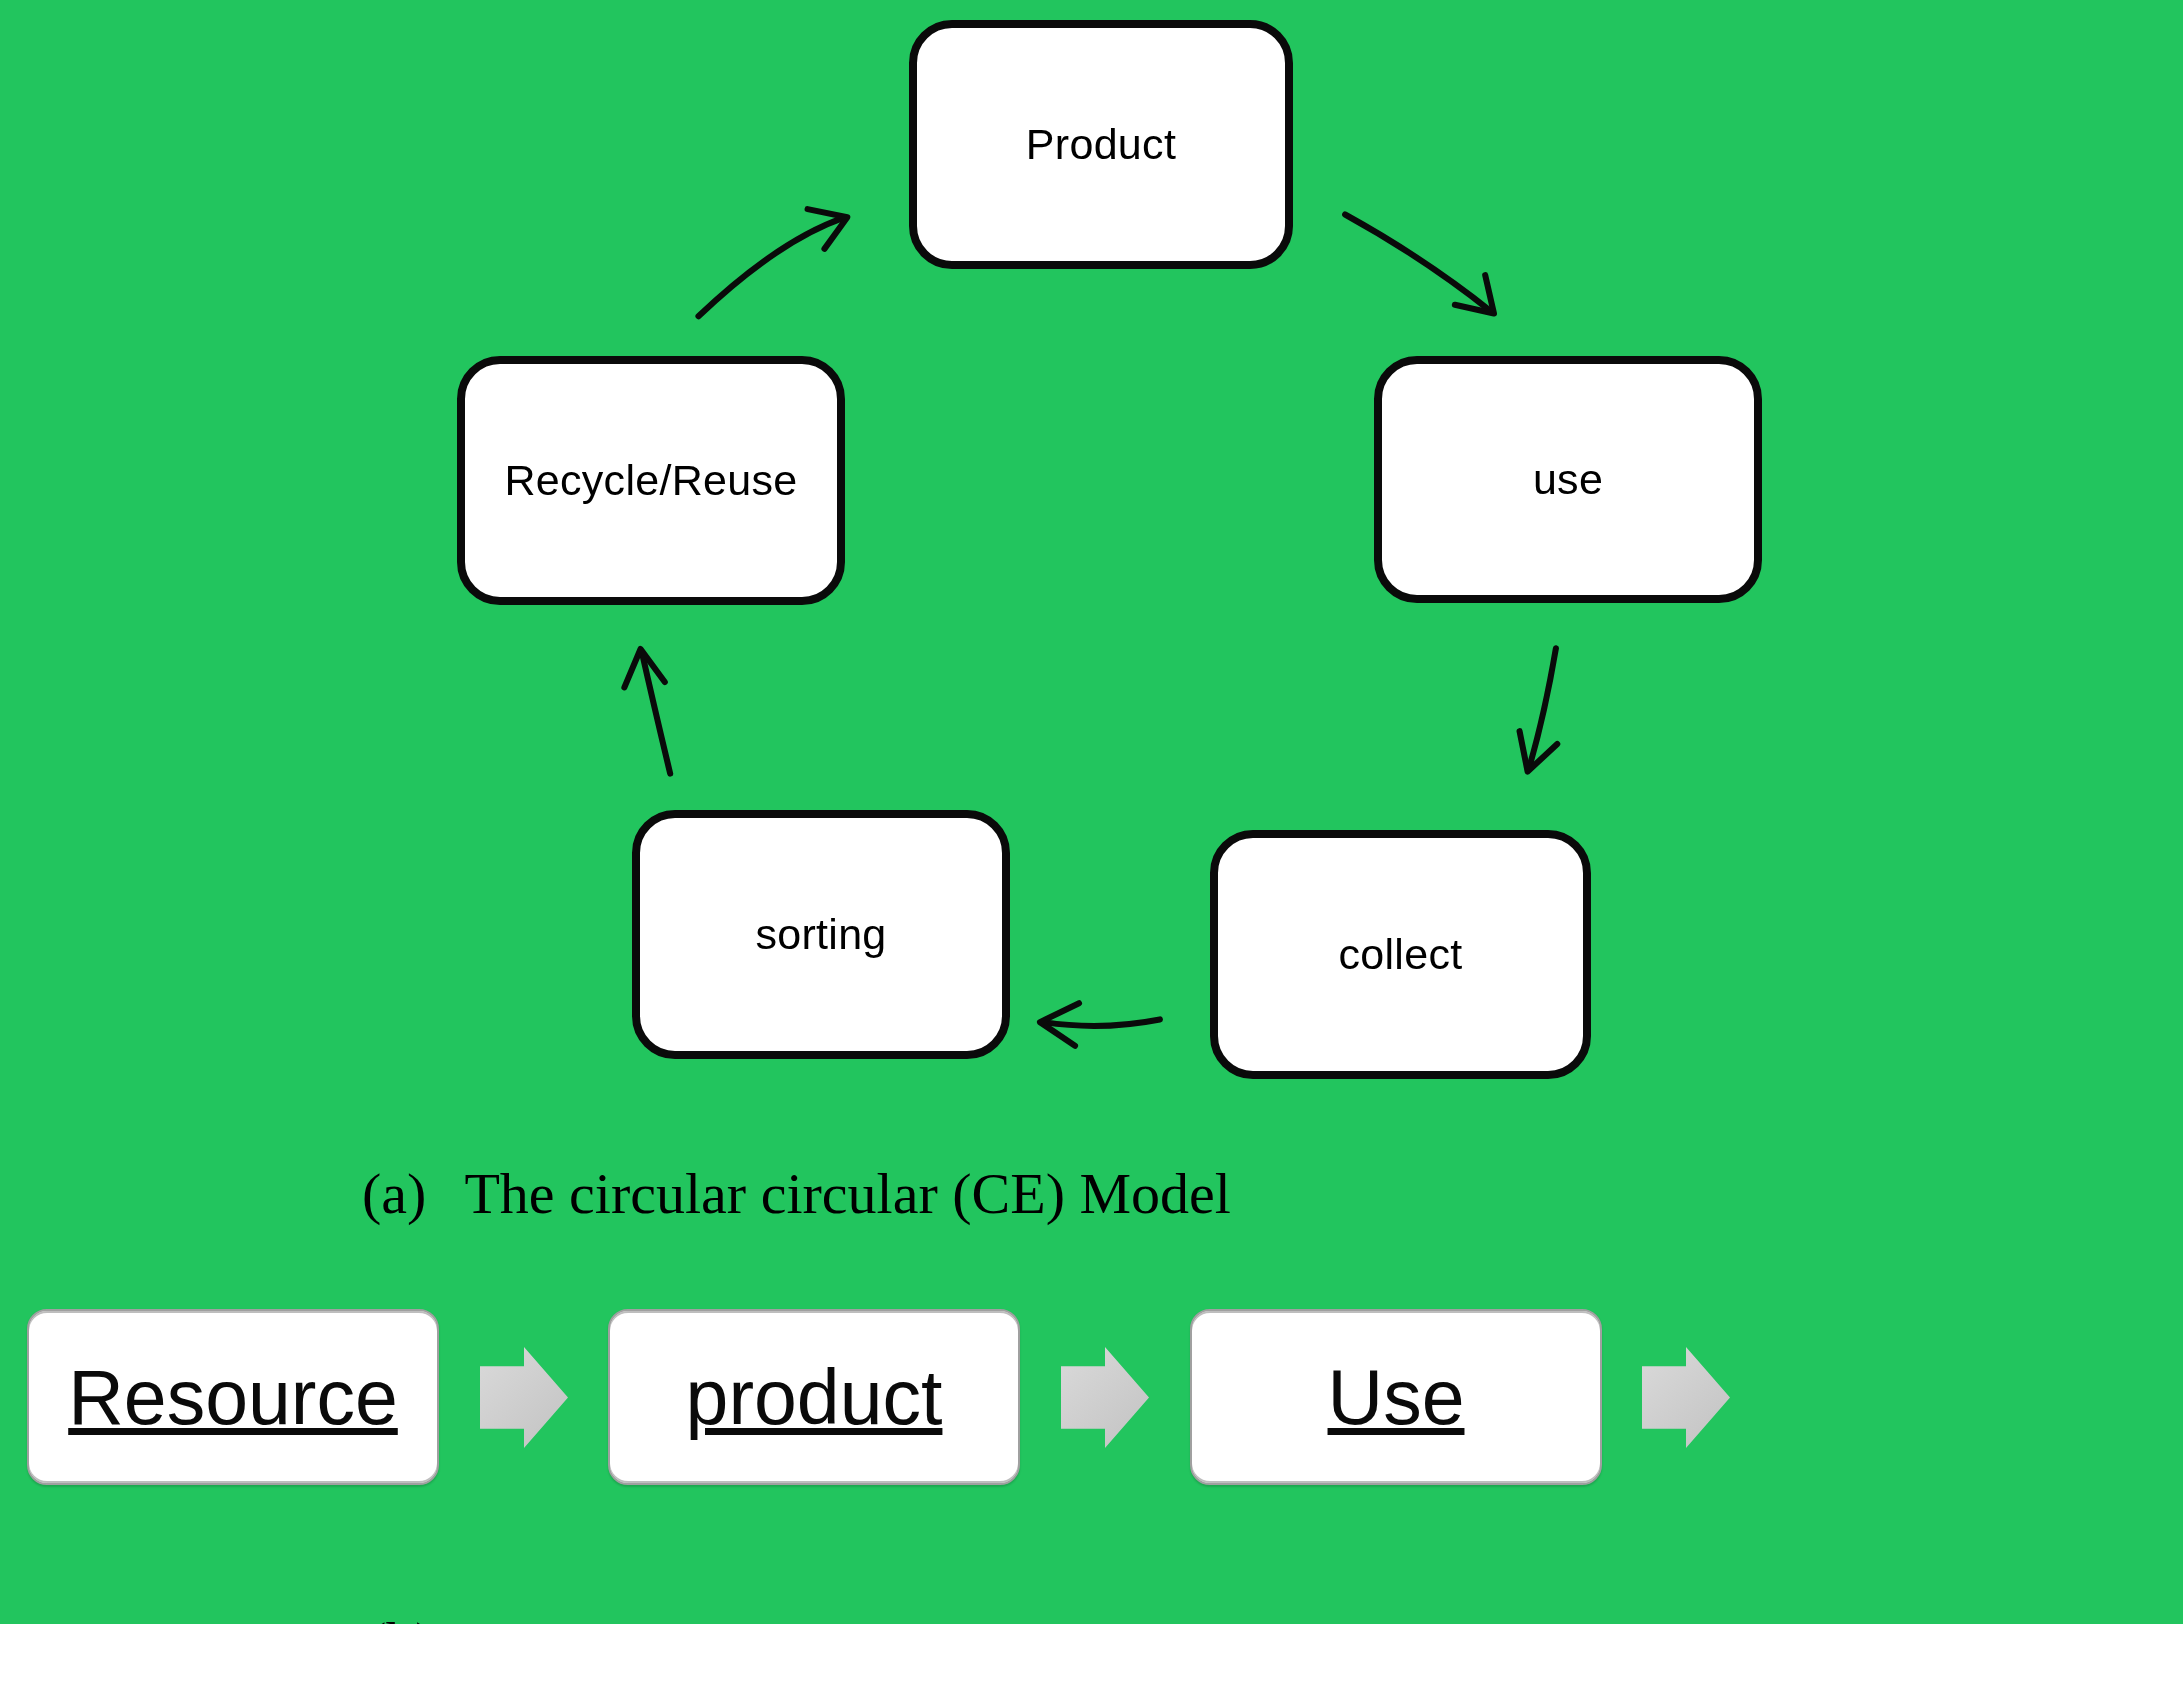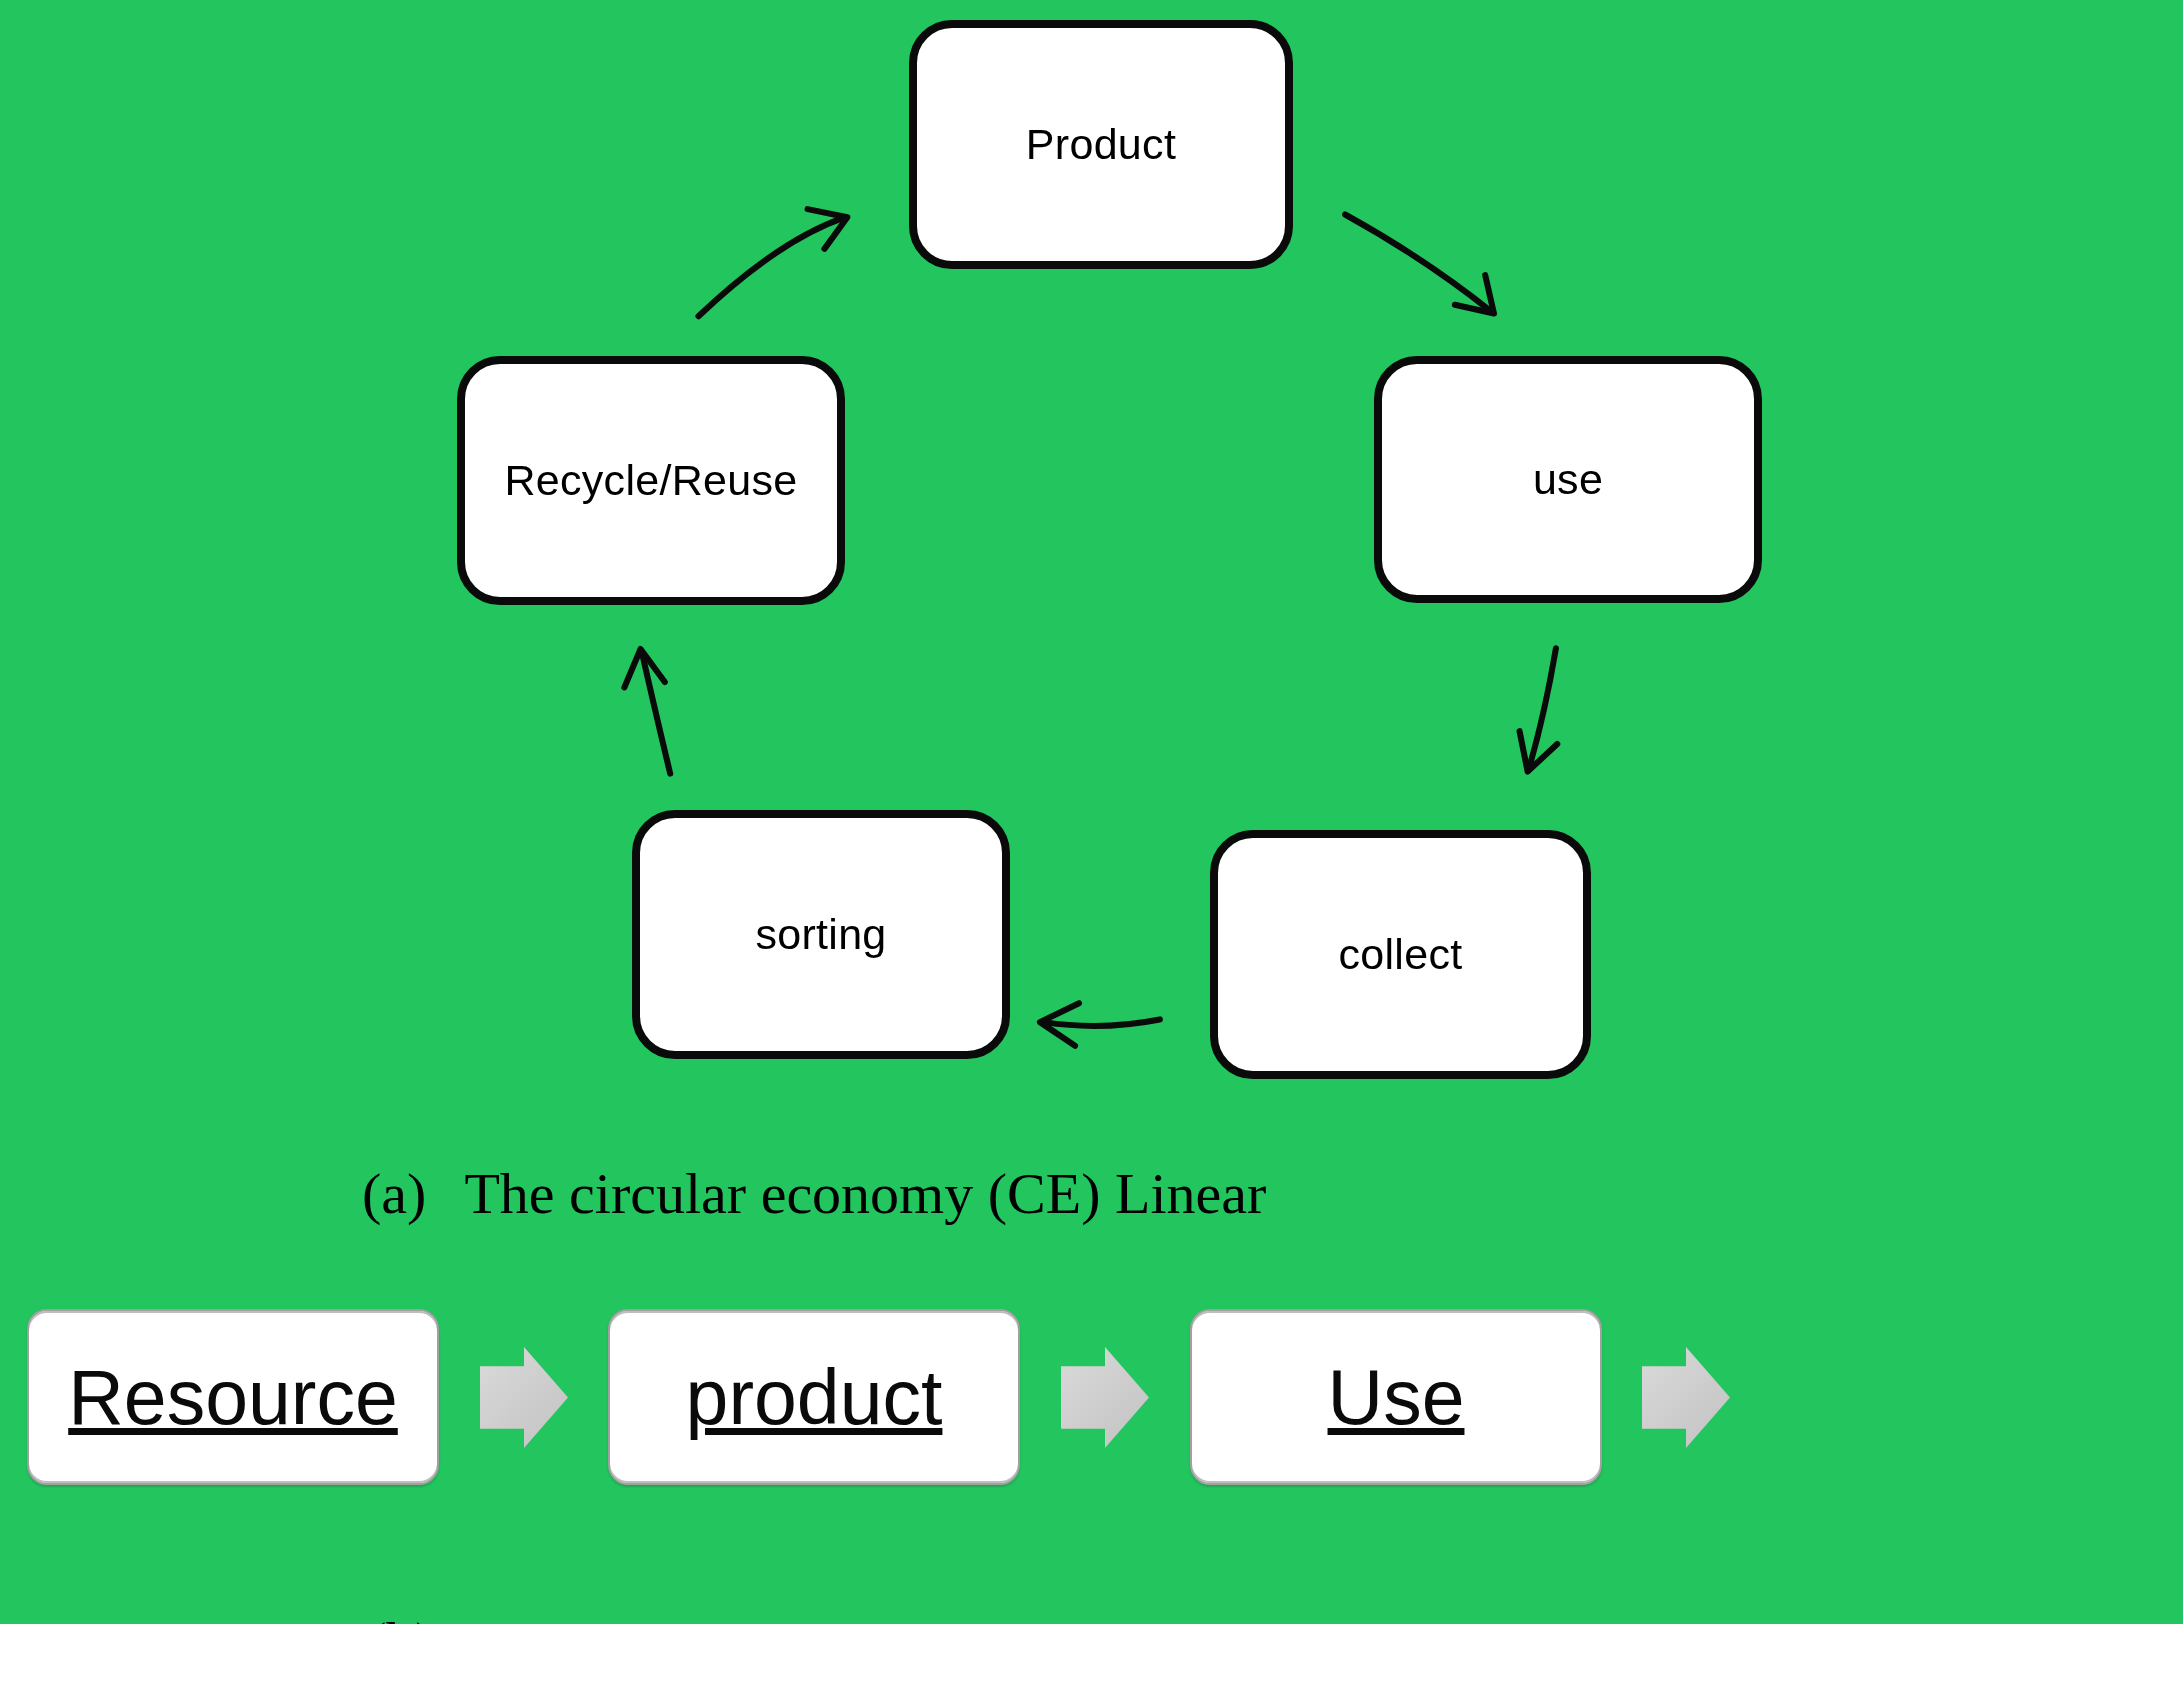--- a/index.html
+++ b/index.html
@@ -90,21 +90,21 @@
   </div>
   <div class="cnode cnode-sorting">
     <span>sorting</span>
   </div>
   <div class="cnode cnode-collect">
     <span>collect</span>
   </div>
 
   <div class="caption caption-a">
     <span class="cap-label">(a)</span>
-    <span>The circular economy (CE) Linear</span>
+    <span>The circular circular (CE) Model</span>
   </div>
 
   <div class="lbox lbox-resource">
     <span>Resource</span>
   </div>
   <div class="block-arrow block-arrow-1"></div>
   <div class="lbox lbox-product">
     <span>product</span>
   </div>
   <div class="block-arrow block-arrow-2"></div>

